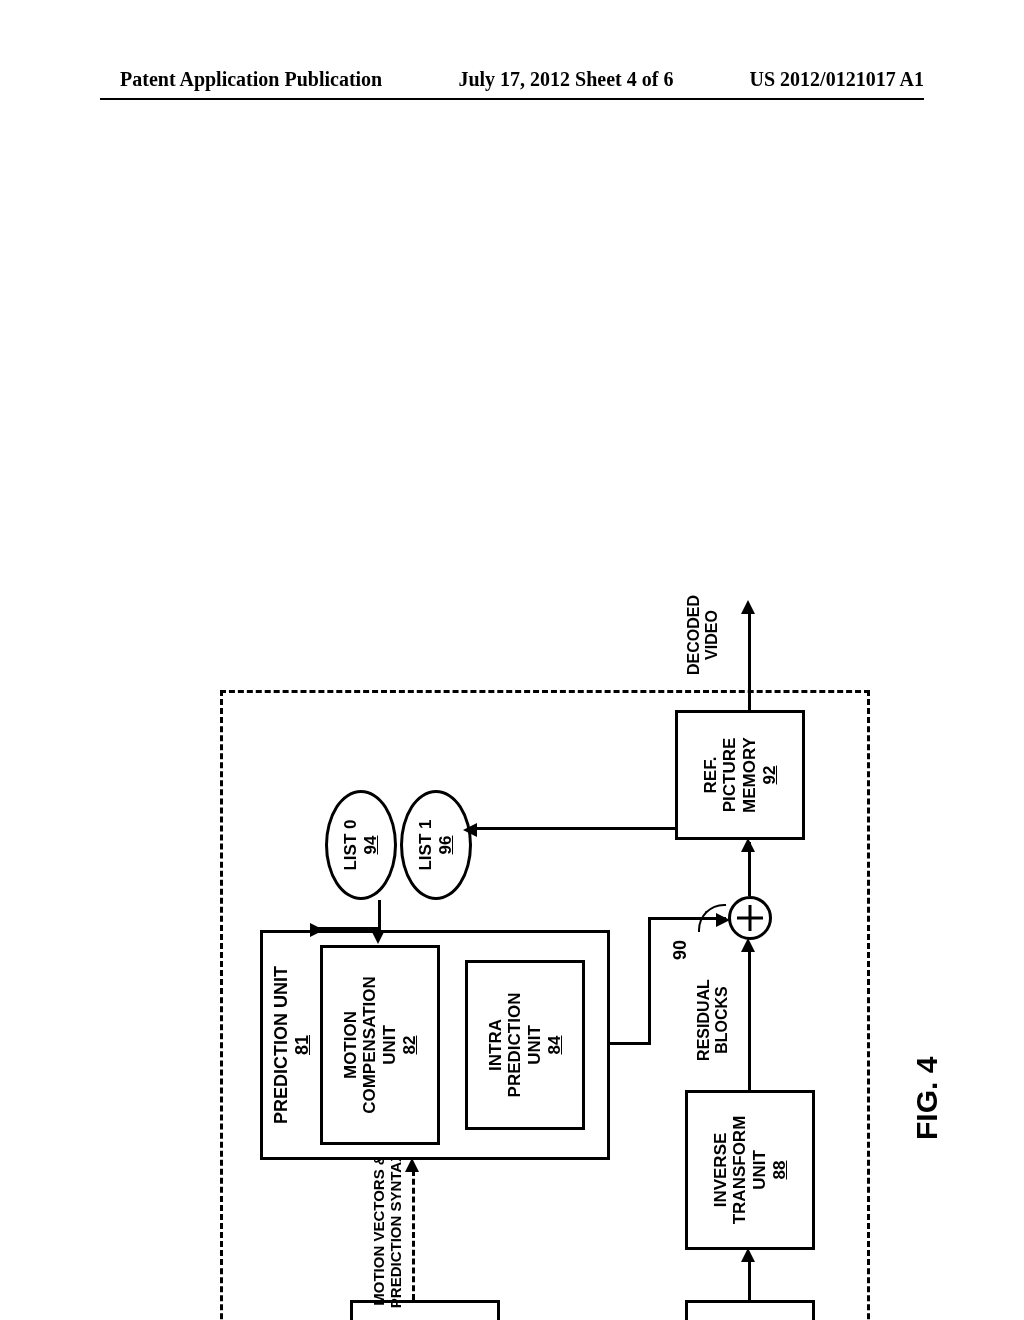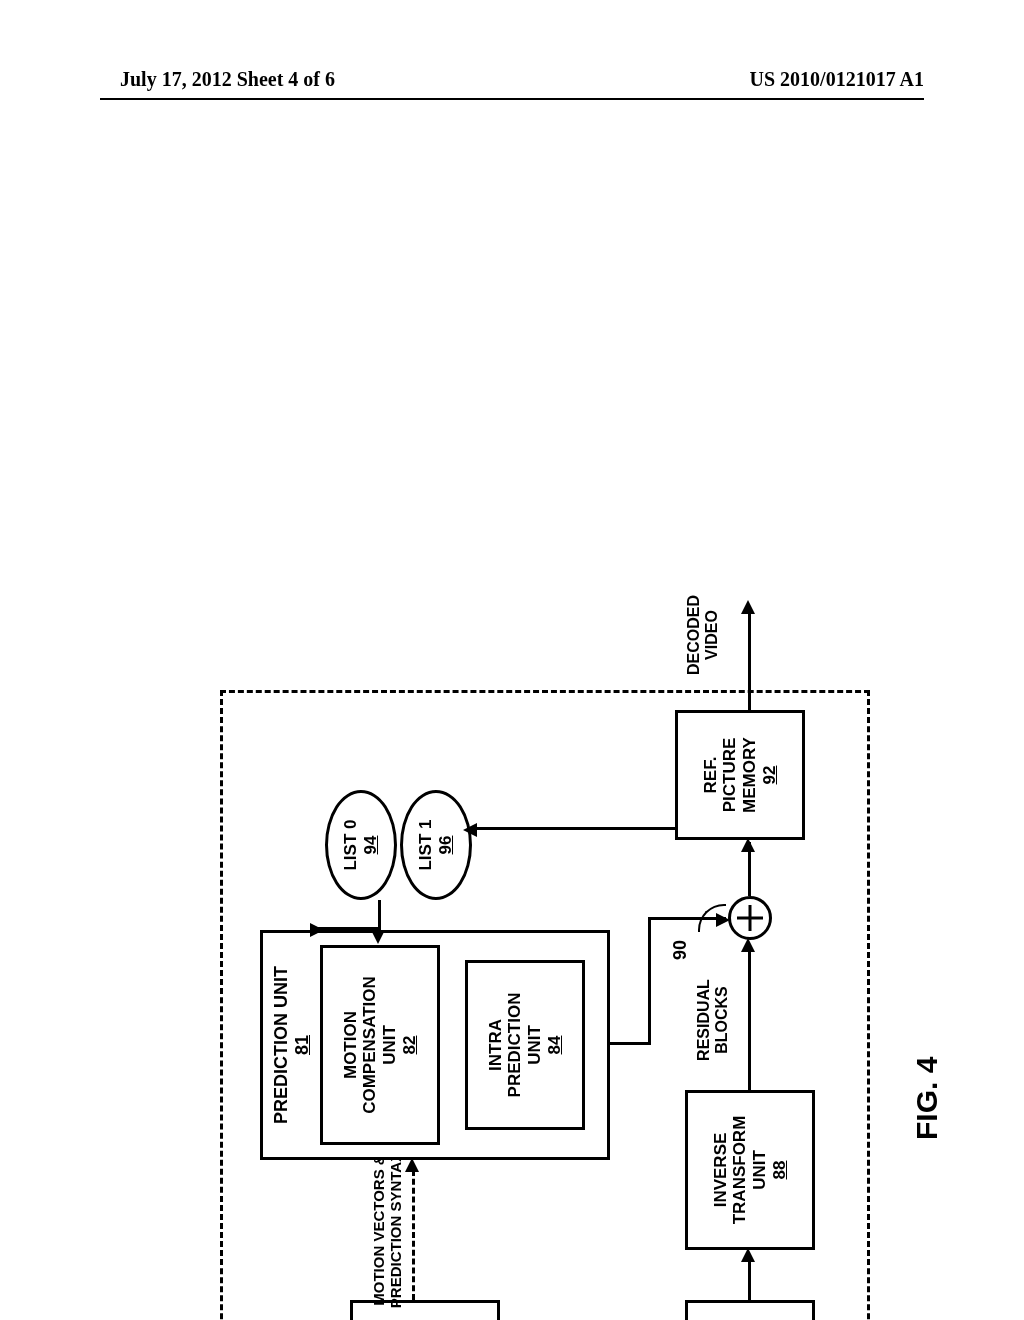--- a/index.html
+++ b/index.html
@@ -113,22 +113,23 @@
   .fig-label {
     position: absolute;
     font-weight: bold;
     font-size: 30px;
   }
 </style>
 </head>
 <body>
 
 <div class="header">
+  <span>Patent Application Publication</span>
   <span>July 17, 2012  Sheet 4 of 6</span>
-  <span>US 2010/0121017 A1</span>
+  <span>US 2012/0121017 A1</span>
 </div>
 <div class="header-rule"></div>
 
 <div class="rot-wrap">
   <div class="stage">
 
     <div class="outer"></div>
 
     <div class="box" style="left:150px; top:160px; width:150px; height:150px;">
       

